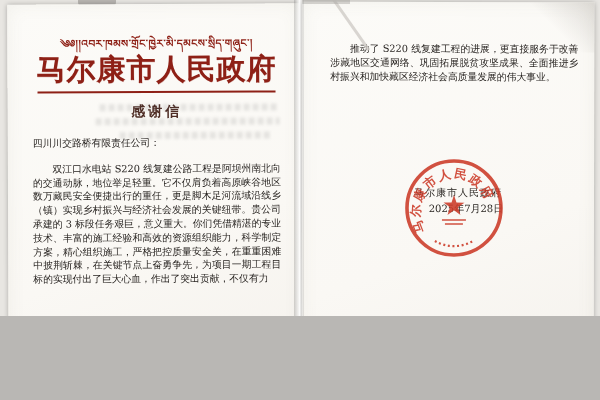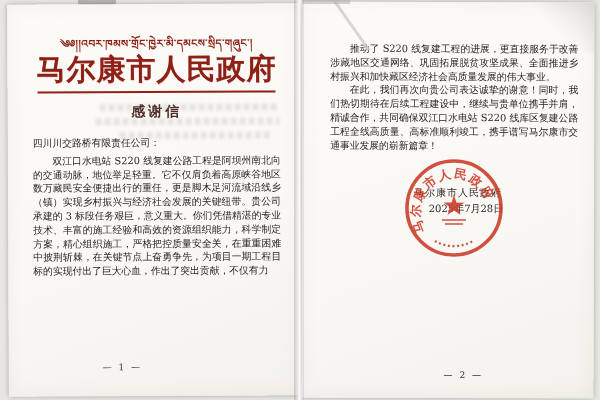--- a/index.html
+++ b/index.html
@@ -1,17 +1,17 @@
 <!DOCTYPE html>
 <html><head>
 <meta charset="utf-8">
 <style>
   html,body{margin:0;padding:0;background:#b9b7b4;}
   .stage{
-    position:relative;width:600px;height:400px;overflow:hidden;
+    position:relative;width:600px;height:316px;overflow:hidden;
     background:#e8e6e2;
     font-family:"DejaVu Serif","Liberation Serif",serif;
   }
   .page{
     position:absolute;
     background:linear-gradient(160deg,#fcfbf8 0%,#faf8f4 60%,#f4f1ec 100%);
     box-shadow:0 0 5px rgba(0,0,0,.28), inset 0 0 18px rgba(120,110,95,.08);
   }
   .page1{left:8px;top:4px;width:292px;height:392px;transform:rotate(-.25deg);padding:0;box-sizing:border-box;}
   .page2{left:302px;top:2px;width:292px;height:396px;transform:rotate(.15deg);box-sizing:border-box;}
@@ -26,21 +26,21 @@
   .orgname{
     margin:1px 0 0 0;text-align:center;white-space:nowrap;
     font-size:29px;line-height:36px;font-weight:bold;color:#8e2016;letter-spacing:1px;
     text-shadow:.4px .4px 0 rgba(142,32,22,.35);
   }
   .rule{height:2px;background:#8e2016;margin:4px 5px 0 5px;}
   .letter-title{
     margin:10px 0 0 0;text-align:center;
     font-size:14px;font-weight:bold;color:#4e2c24;letter-spacing:3px;
   }
-  .salutation{margin:15px 0 4px 0;font-size:9.8px;line-height:13.8px;color:#272320;}
+  .salutation{margin:15px 0 12px 0;font-size:9.8px;line-height:13.8px;color:#272320;}
   p.body{margin:0;font-size:9.8px;line-height:13.8px;color:#272320;text-align:justify;}
   .ind{text-indent:2em;}
   .pageno{position:absolute;font-size:9px;color:#3a3530;letter-spacing:2px;white-space:nowrap;}
   .pageno1{bottom:24px;left:94px;}
   .pageno2{bottom:18px;left:142px;}
 
   
   .sig{position:absolute;top:183px;left:86px;width:140px;text-align:center;z-index:1;}
   .sig-org{font-size:10px;line-height:16px;color:#2a2622;letter-spacing:1px;}
   .sig-date{font-size:10px;line-height:16px;color:#2a2622;padding-left:16px;text-align:center;}
@@ -84,21 +84,20 @@
       <p class="body ind">双江口水电站 S220 线复建公路工程是阿坝州南北向的交通动脉，地位举足轻重。它不仅肩负着高原峡谷地区数万藏民安全便捷出行的重任，更是脚木足河流域沿线乡（镇）实现乡村振兴与经济社会发展的关键纽带。贵公司承建的 3 标段任务艰巨，意义重大。你们凭借精湛的专业技术、丰富的施工经验和高效的资源组织能力，科学制定方案，精心组织施工，严格把控质量安全关，在重重困难中披荆斩棘，在关键节点上奋勇争先，为项目一期工程目标的实现付出了巨大心血，作出了突出贡献，不仅有力</p>
 
       <div class="pageno pageno1">— 1 —</div>
     </div>
   </div>
 
   <div class="page page2">
     <div class="corner-fold"></div>
     <div class="p2-inner">
       <p class="body ind">推动了 S220 线复建工程的进展，更直接服务于改善涉藏地区交通网络、巩固拓展脱贫攻坚成果、全面推进乡村振兴和加快藏区经济社会高质量发展的伟大事业。</p>
-      <p class="body ind">在此，我们再次向贵公司表达诚挚的谢意！同时，我们热切期待在后续工程建设中，继续与贵单位携手并肩，精诚合作，共同确保双江口水电站 S220 线库区复建公路工程全线高质量、高标准顺利竣工，携手谱写马尔康市交通事业发展的崭新篇章！</p>
 
       <div class="sig">
         <div class="sig-org">马尔康市人民政府</div>
         <div class="sig-date">2025年7月28日</div>
       </div>
 
       <svg class="seal" viewBox="0 0 104 104" aria-hidden="true">
         <circle cx="52" cy="52" r="47" fill="none" stroke="#cc3a28" stroke-width="3.6"></circle>
         <path id="sealArc" d="M 26,78 A 34,34 0 1 1 78,78" fill="none"></path>
         <text font-size="12.5" font-weight="bold" fill="#cc3a28" letter-spacing="2">

